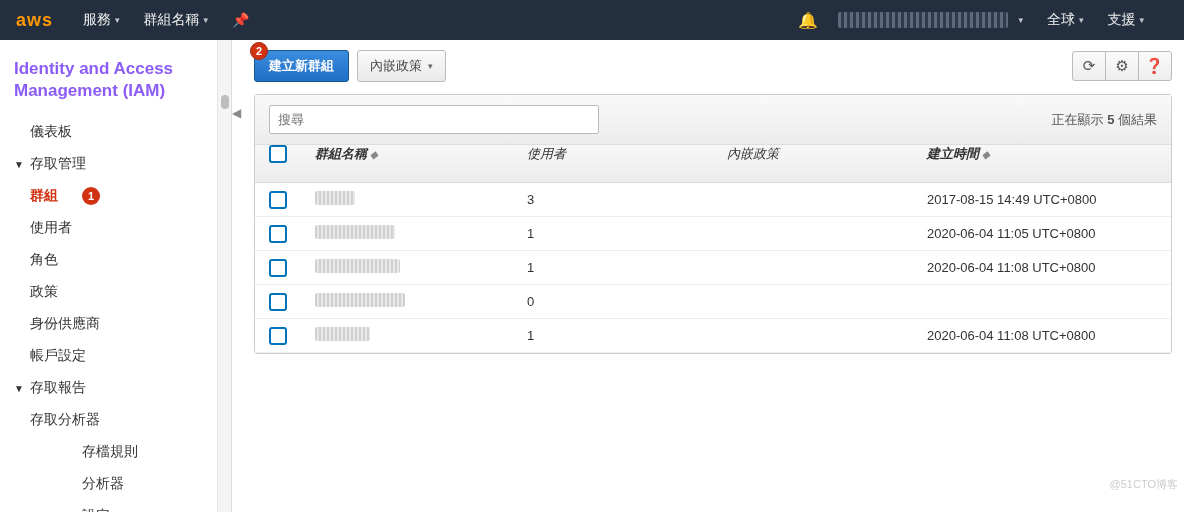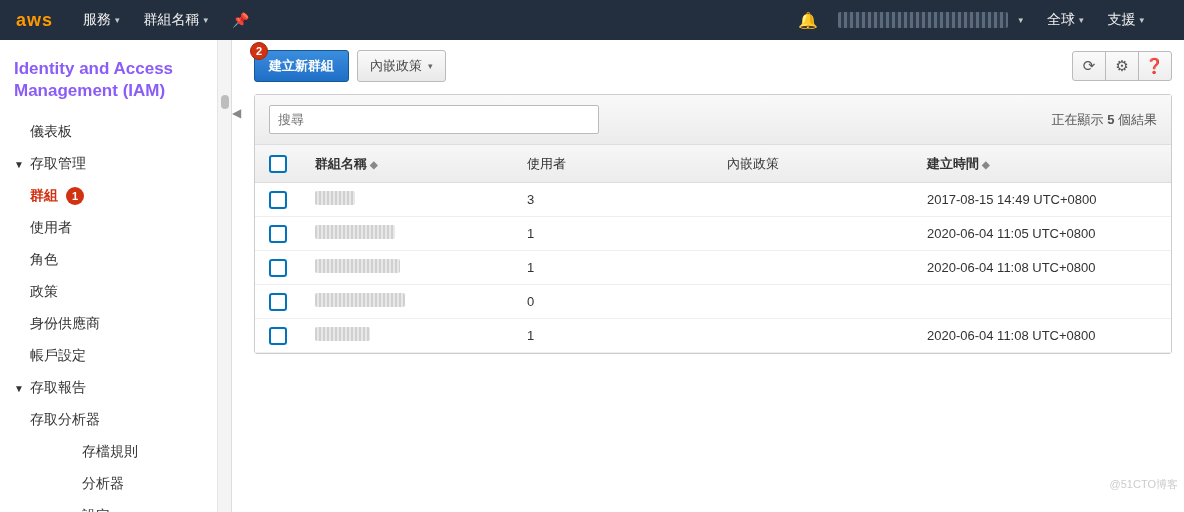--- a/index.html
+++ b/index.html
@@ -20,21 +20,21 @@
 .sidebar { width: 232px; border-right: 1px solid #ddd; position: relative; padding: 18px 0 0 0; }
 .side-scroll { position:absolute; right:0; top:0; bottom:0; width:14px; background:#f4f4f4; border-left:1px solid #e5e5e5;}
 .side-thumb { position:absolute; top:55px; right:2px; width:8px; height:14px; background:#bdbdbd; border-radius:4px;}
 .svc-title { font-size: 17px; font-weight: 700; color: #8b5cf6; padding: 0 18px 14px 14px; line-height:1.3;}
 .side-item { padding: 7px 14px 7px 30px; color: #0073bb; cursor: pointer; font-size:14px; }
 .side-item.l2 { padding-left: 30px; }
 .side-item.l3 { padding-left: 70px; margin-left: 12px; }
 .side-item.dash { color:#333; padding-left:30px; font-size:14px;}
 .toggle-row { display:flex; align-items:center; gap:6px; padding:7px 14px; color:#333; font-size:14px; cursor:pointer;}
 .tw { display:inline-block; transform: rotate(0deg); font-size:10px;}
-.side-item.active { color:#d13212; font-weight:700; display:flex; align-items:center; gap:8px;}
+.side-item.active { color:#d13212; font-weight:700; display:flex; align-items:center; gap:24px;}
 .badge { display:inline-flex; width:18px; height:18px; background:#d13212; color:#fff; border-radius:50%; align-items:center; justify-content:center; font-size:11px; font-weight:700;}
 .side-item.plain { color:#333; }
 
 
 .collapse-handle { width:16px; display:flex; align-items:flex-start; padding-top:66px; color:#888; cursor:pointer; font-size:12px;}
 
 
 .main { flex:1; padding: 10px 12px 0 6px; position:relative; }
 .toolbar { display:flex; align-items:center; gap:8px; margin-bottom:12px; }
 .btn-primary { position:relative; background: linear-gradient(#3b8dde,#1f6fc7); color:#fff; border:1px solid #14588f; border-radius:3px; padding:6px 14px; font-size:13px; cursor:pointer; font-weight:700;}
@@ -46,21 +46,21 @@
 .icon-group { display:flex; }
 .icon-group .icon-btn:first-child { border-radius:3px 0 0 3px; }
 .icon-group .icon-btn:nth-child(2) { border-radius:0; }
 .icon-group .icon-btn:last-child { border-radius:0 3px 3px 0; }
 
 
 .panel { border:1px solid #ccc; border-radius:3px; }
 .panel-head { background: linear-gradient(#f9f9f9,#ececec); padding:10px 14px; display:flex; align-items:center; border-bottom:1px solid #ddd;}
 .search { width:330px; height:29px; border:1px solid #bbb; border-radius:2px; padding:0 8px; font-size:13px;}
 .result-text { margin-left:auto; color:#555; font-size:13px;}
-.thead { background: linear-gradient(#f7f7f7,#ececec); border-bottom:1px solid #ddd; display:flex; align-items:center; height:38px;}
+.thead { background: linear-gradient(#f7f7f7,#ececec); border-bottom:1px solid #ddd; display:flex; height:38px;font-style:italic;}
 .th, .td { padding:0 14px; font-size:13px; }
 .col-check { width:46px; display:flex; justify-content:center;}
 .col-name { width:212px; font-weight:700; color:#333;}
 .col-name .sort { font-size:10px; color:#888; margin-left:3px;}
 .col-user { width:200px; color:#333; font-weight:400;}
 .col-policy { width:200px; color:#333;}
 .col-time { flex:1; color:#333;}
 .col-time .sort { font-size:10px; color:#888; margin-left:3px;}
 .th.col-user, .th.col-policy, .th.col-time { font-weight:400; }
 .th.col-name, .th.col-time { font-weight:700; }

